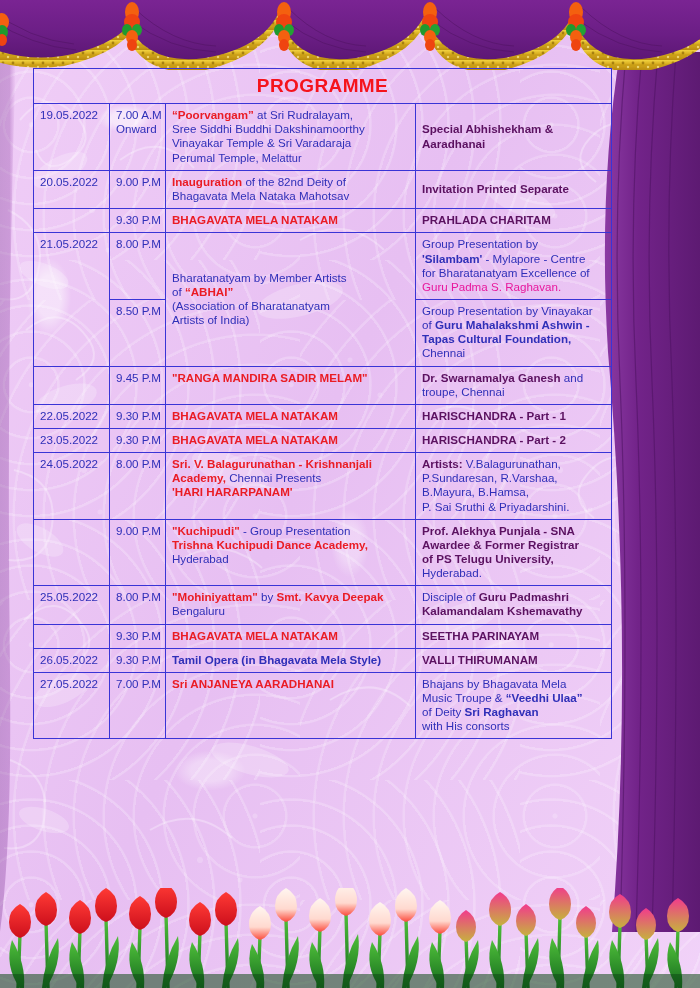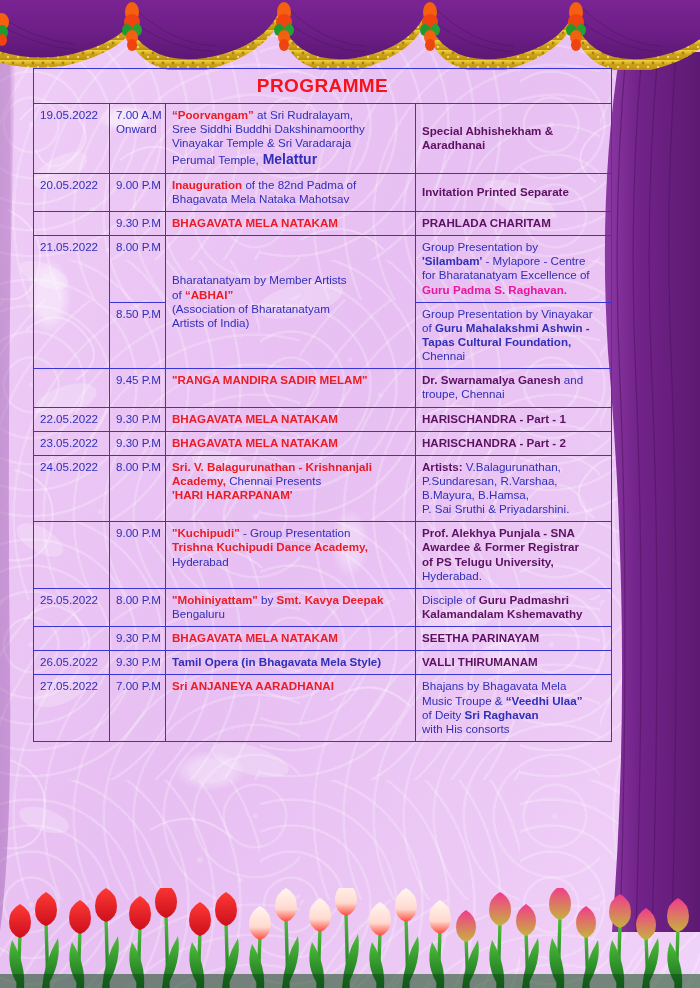--- a/index.html
+++ b/index.html
@@ -67,22 +67,22 @@
 
   .date, .time{color:#2f2fb8;font-size:12px;white-space:nowrap;}
   .mid{vertical-align:middle !important;}
   .ctr{text-align:left;}
 
   
   .red{color:#ea1c24;font-weight:bold;}
   .blu{color:#2f2fb8;}
   .blu-b{color:#2f2fb8;font-weight:bold;}
   .pur{color:#5b1160;font-weight:bold;}
-  .mag{color:#e8189c;font-weight:bold;}
-  .small{font-size:14px;font-weight:bold;}
+  .mag{color:#e8189c;font-weight:normal;}
+  .small{font-size:11px;}
   .big{font-size:12.4px;}
   .evt-main{font-size:12px;}
   .dcell{font-size:11.5px;}
 </style>
 </head>
 <body>
 
 <div id="bg-damask"></div>
 
 <svg id="bg-swirls" width="700" height="988" viewBox="0 0 700 988">
@@ -277,21 +277,21 @@
       <td class="dcell mid">
         <span class="pur">Special Abhishekham &amp;</span><br>
         <span class="pur">Aaradhanai</span>
       </td>
     </tr>
 
     <tr>
       <td class="date"><span>20.05.2022</span></td>
       <td class="time"><span>9.00 P.M</span></td>
       <td class="evt-main">
-        <span class="red">Inauguration</span><span class="blu"> of the 82nd Padma of</span><br>
+        <span class="red">Inauguration</span><span class="blu"> of the 82nd Deity of</span><br>
         <span class="blu">Bhagavata Mela Nataka Mahotsav</span>
       </td>
       <td class="dcell mid">
         <span class="pur">Invitation Printed Separate</span>
       </td>
     </tr>
 
     <tr>
       <td class="date"><span></span></td>
       <td class="time"><span>9.30 P.M</span></td>

